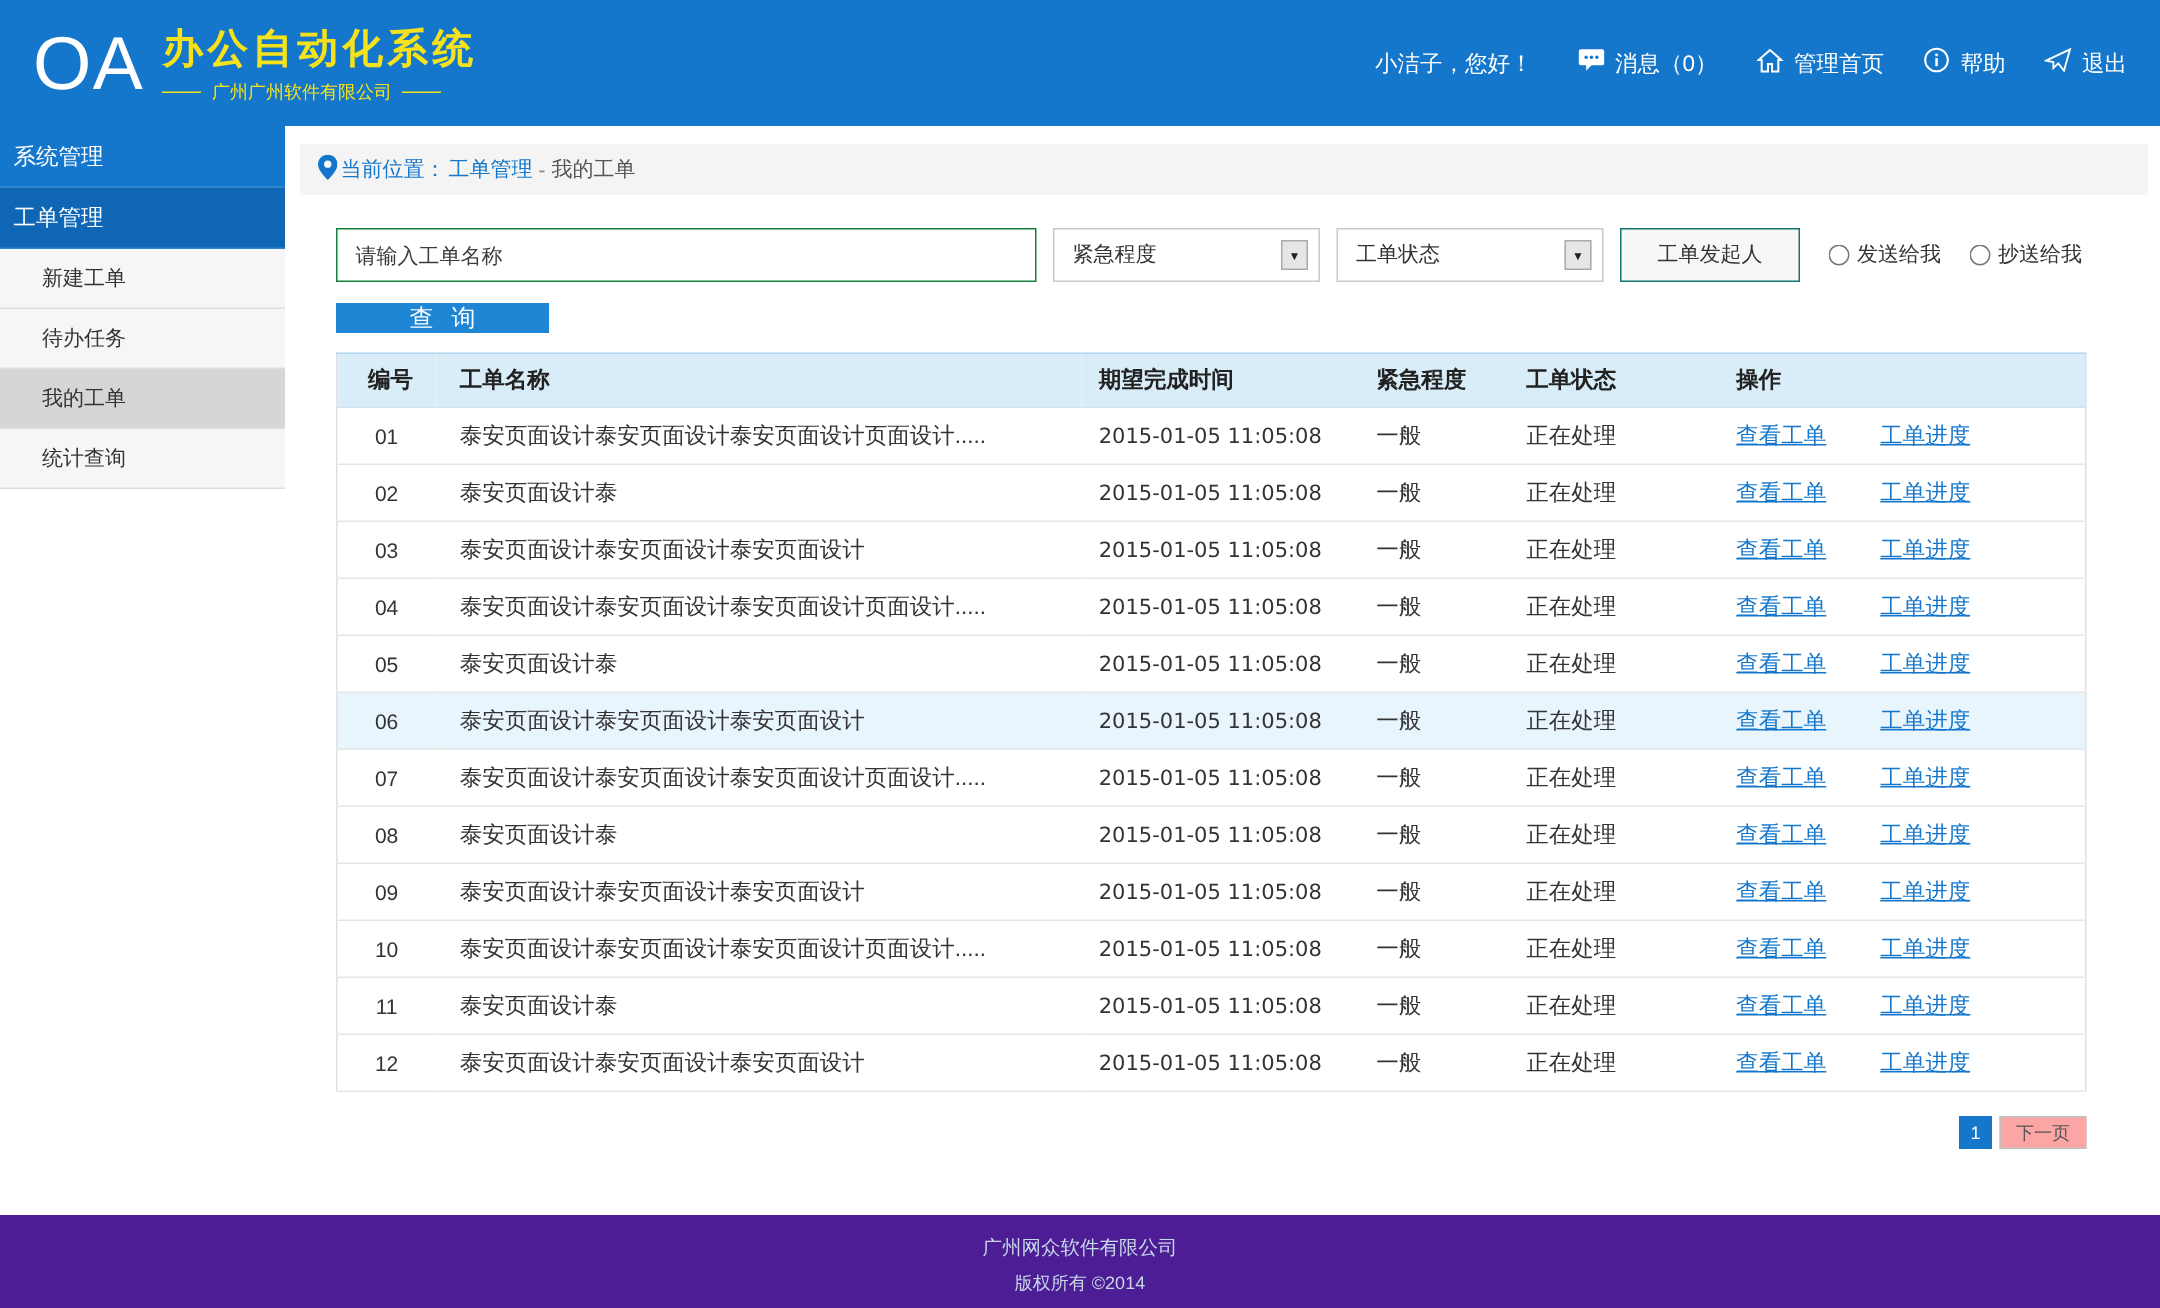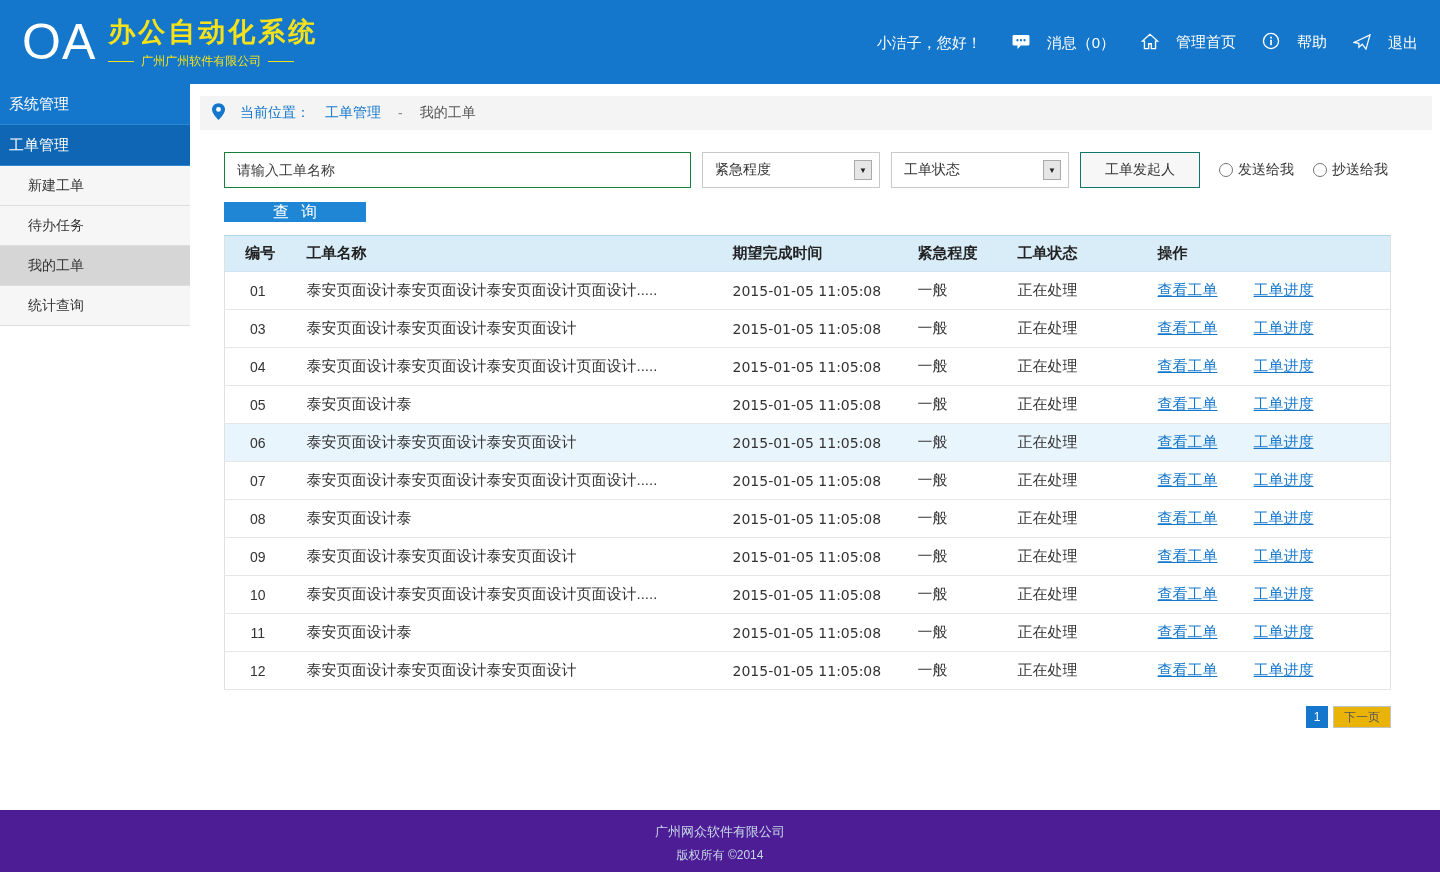--- a/index.html
+++ b/index.html
@@ -12,22 +12,22 @@
   
   .topbar {
     height:84px; background:#1577cb; display:flex;
     justify-content:space-between; align-items:center; padding:0 22px;
   }
   .logo { display:flex; align-items:center; gap:12px; }
   .logo-oa { color:#ffffff; font-size:50px; line-height:1; font-weight:400; letter-spacing:1px; }
   .logo-title { color:#f5e21a; font-size:27px; font-weight:bold; letter-spacing:3px; }
   .logo-subtitle { color:#f5e21a; font-size:12px; display:flex; align-items:center; gap:7px; margin-top:3px; }
   .sub-line { width:26px; height:1px; background:#f5e21a; display:inline-block; }
-  .topbar-right { display:flex; align-items:flex-end; gap:26px; color:#fff; font-size:15px; }
-  .top-link { display:flex; align-items:center; gap:17px; color:#fff; cursor:pointer; text-decoration:none; }
+  .topbar-right { display:flex; align-items:center; gap:26px; color:#fff; font-size:15px; }
+  .top-link { display:flex; align-items:center; gap:7px; color:#fff; cursor:pointer; text-decoration:none; }
   .greeting { margin-right:4px; }
 
   
   .layout { display:flex; min-height:726px; background:#fff; }
   .sidebar { width:190px; flex-shrink:0; background:#fff; }
   .menu-parent {
     height:41px; display:flex; align-items:center; padding-left:9px;
     background:#1577cb; color:#fff; font-size:15px; cursor:pointer;
     border-bottom:1px solid #2f87d3;
   }
@@ -37,21 +37,21 @@
     background:#f6f6f6; color:#333; font-size:14px; cursor:pointer;
     border-bottom:1px solid #dedede;
   }
   .menu-sub.active { background:#d6d6d6; }
 
   .main { flex:1; padding:12px 8px 0 10px; }
 
   
   .breadcrumb {
     height:34px; background:#f4f4f4; display:flex; align-items:center;
-    padding:0 12px; font-size:14px; gap:15px;
+    padding:0 12px; font-size:14px; gap:2px;
   }
   .crumb-blue { color:#1577cb; }
   .crumb-sep { color:#888; margin:0 2px; }
   .crumb-current { color:#555; }
 
   
   .content { padding:0 41px 0 24px; }
   .filters { margin-top:22px; display:flex; align-items:center; gap:11px; }
   .search-input {
     width:467px; height:36px; border:1px solid #15803d; padding:0 12px;
@@ -103,21 +103,21 @@
   .table-link { color:#1577cb; text-decoration:underline; font-size:15px; margin-right:36px; cursor:pointer; }
 
   
   .pagination { display:flex; justify-content:flex-end; align-items:center; gap:5px; margin-top:16px; }
   .page-current {
     width:22px; height:22px; background:#1577cb; color:#fff; font-size:12px;
     display:flex; align-items:center; justify-content:center; cursor:pointer;
   }
   .page-next {
     height:22px; line-height:20px; padding:0 10px; border:1px solid #c3c3c3;
-    background:#eab308; color:#555; font-size:12px; cursor:pointer;
+    background:#fca5a5; color:#555; font-size:12px; cursor:pointer;
   }
 
   
   .footer {
     height:62px; background:#4c1d95; color:#c7d8e8; text-align:center;
     padding-top:13px; font-size:13px;
   }
   .footer .copyright { font-size:12px; margin-top:6px; }
 </style>
 </head>
@@ -240,20 +240,28 @@
         <tbody>
             <tr>
               <td class="col-id">01</td>
               <td class="col-name">泰安页面设计泰安页面设计泰安页面设计页面设计.....</td>
               <td class="col-time">2015-01-05 11:05:08</td>
               <td class="col-urgency">一般</td>
               <td class="col-status">正在处理</td>
               <td class="col-actions"><a class="table-link">查看工单</a><a class="table-link">工单进度</a></td>
             </tr>
             <tr>
+              <td class="col-id">02</td>
+              <td class="col-name">泰安页面设计泰</td>
+              <td class="col-time">2015-01-05 11:05:08</td>
+              <td class="col-urgency">一般</td>
+              <td class="col-status">正在处理</td>
+              <td class="col-actions"><a class="table-link">查看工单</a><a class="table-link">工单进度</a></td>
+            </tr>
+            <tr>
               <td class="col-id">03</td>
               <td class="col-name">泰安页面设计泰安页面设计泰安页面设计</td>
               <td class="col-time">2015-01-05 11:05:08</td>
               <td class="col-urgency">一般</td>
               <td class="col-status">正在处理</td>
               <td class="col-actions"><a class="table-link">查看工单</a><a class="table-link">工单进度</a></td>
             </tr>
             <tr>
               <td class="col-id">04</td>
               <td class="col-name">泰安页面设计泰安页面设计泰安页面设计页面设计.....</td>

